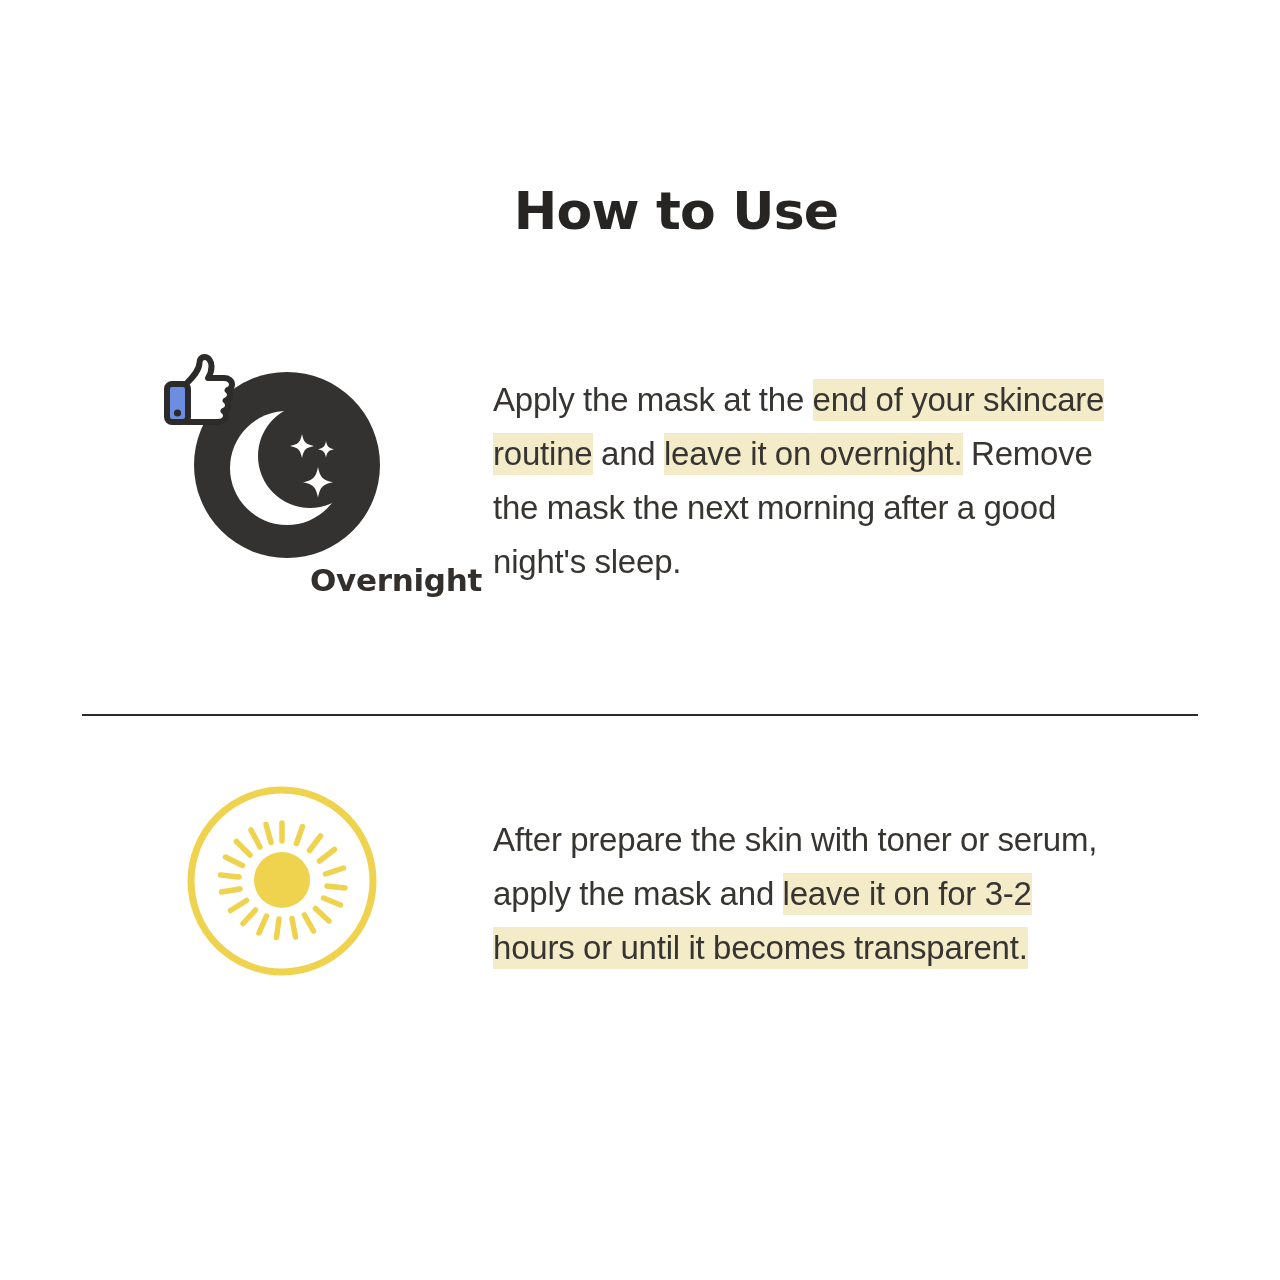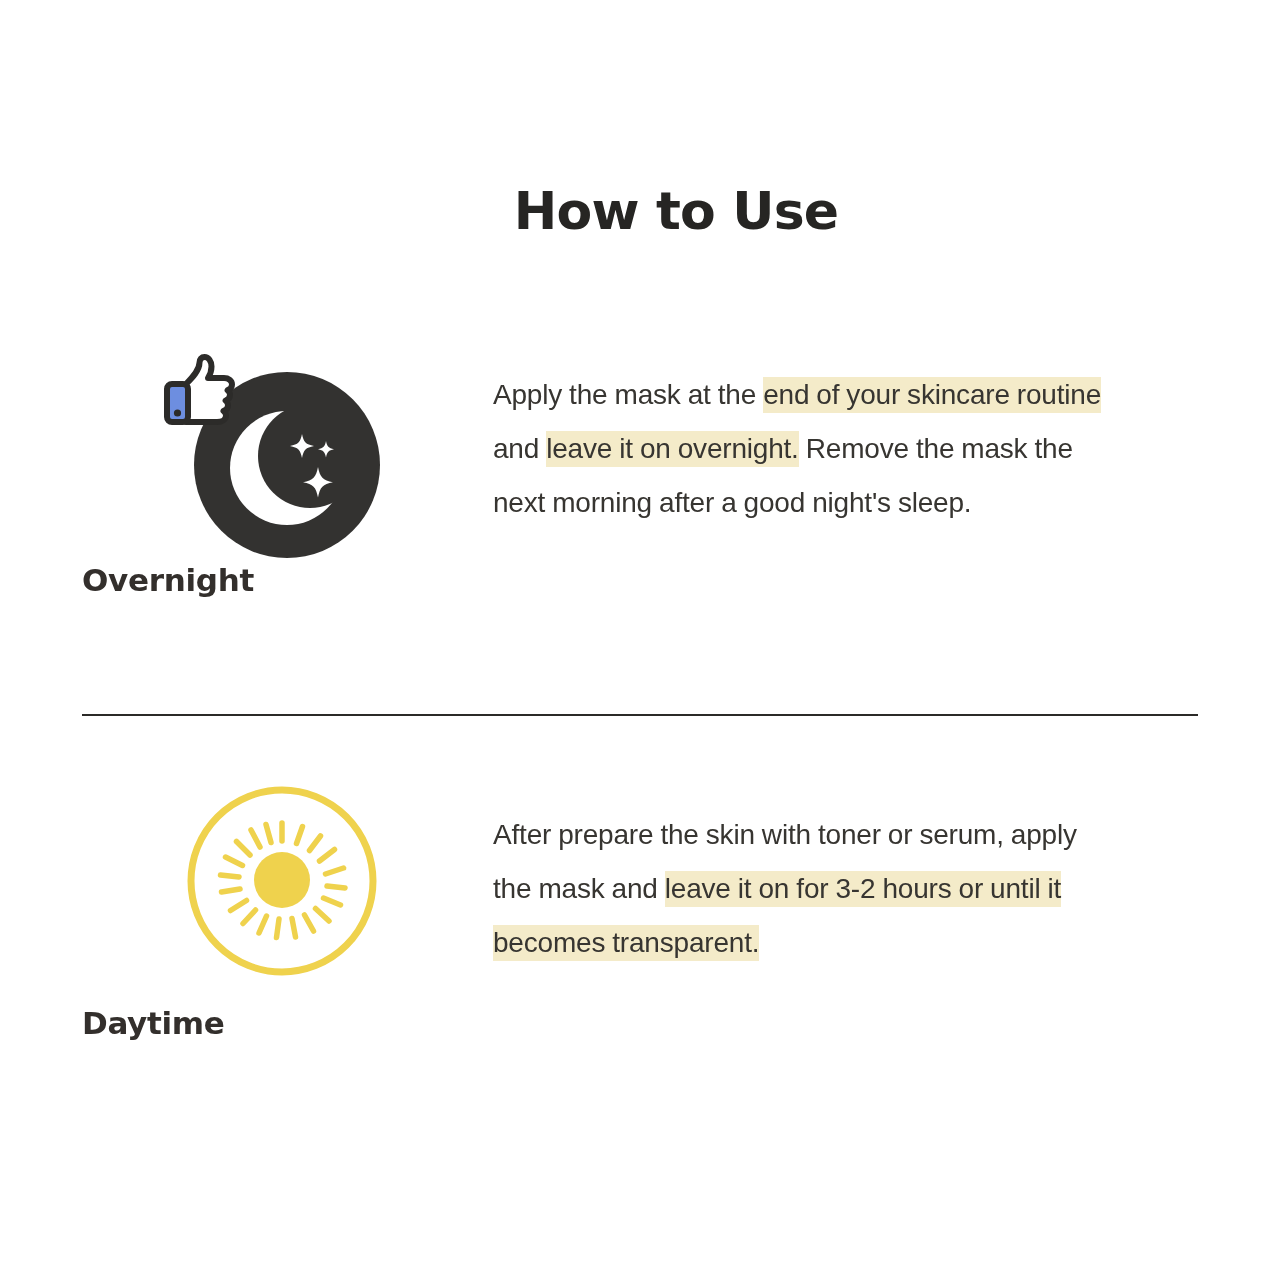--- a/index.html
+++ b/index.html
@@ -44,21 +44,21 @@
     left: 0;
     width: 1280px;
   }
   .section-overnight { top: 340px; }
   .section-daytime  { top: 780px; }
 
   .icon-col {
     position: absolute;
     left: 82px;
     width: 400px;
-    text-align: left;
+    text-align: right;
   }
 
   .text-col {
     position: absolute;
     left: 493px;
     width: 620px;
   }
 
   
   .moon-wrap {
@@ -104,21 +104,21 @@
     font-weight: 700;
     color: #332F2C;
     letter-spacing: -0.3px;
     margin-top: 22px;
   }
   .icon-label-daytime { margin-top: 25px; }
 
   
   .body-text {
     font-family: "Liberation Sans", sans-serif;
-    font-size: 28px;
+    font-size: 33px;
     line-height: 54px;
     color: #373531;
     letter-spacing: -0.2px;
     word-spacing: -0.5px;
   }
   .body-text .hl {
     background: #F4EBC9;
     padding: 2px 0 3px 0;
     box-decoration-break: clone;
     -webkit-box-decoration-break: clone;
@@ -212,21 +212,20 @@
             <line x1="56" y1="106" x2="37.5" y2="109"></line>
             <line x1="55" y1="94" x2="36.5" y2="92"></line>
             <line x1="58.5" y1="82.5" x2="41.5" y2="74"></line>
             <line x1="66" y1="72" x2="52.5" y2="58.5"></line>
             <line x1="76" y1="64" x2="67" y2="47"></line>
             <line x1="87" y1="59.5" x2="82" y2="41.5"></line>
           </g>
         </svg>
       </div>
 
-      <div class="icon-label icon-label-daytime">Daytime</div>
     </div>
 
     <div class="text-col">
       <p class="body-text"><span>After prepare the skin with toner or serum, apply the mask and </span><span class="hl">leave it on for 3-2 hours or until it becomes transparent.</span></p>
     </div>
   </div>
 
 </div>
 
 </body></html>

